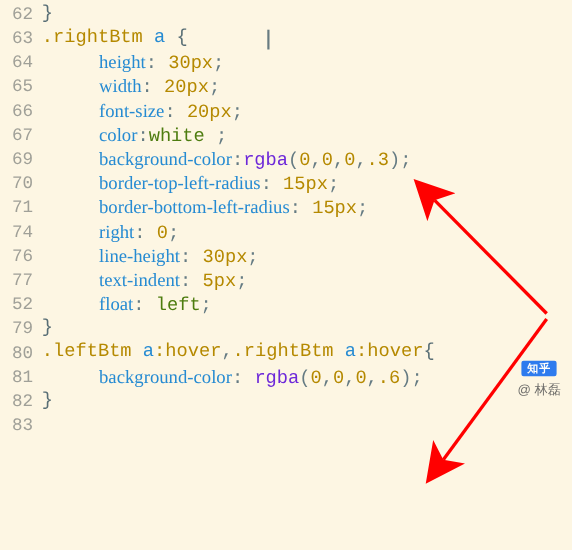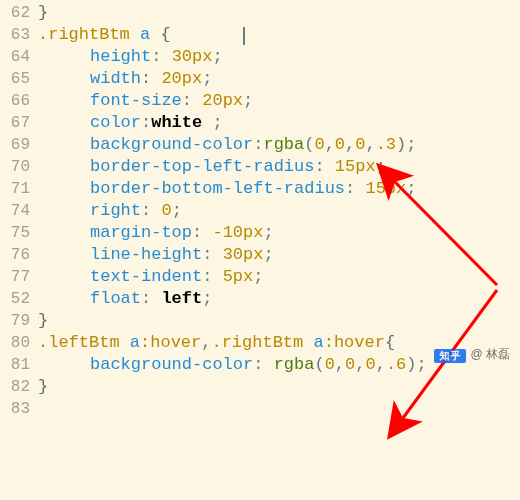--- a/index.html
+++ b/index.html
@@ -30,24 +30,24 @@
     flex: 0 0 38px;
     font-size: 16px;
   }
   .code {
     flex: 1 1 auto;
     color: #657b83;
   }
   .brace { color: #586e75; }
   .sel { color: #b58900; }
   .hex1 { color: #268bd2; }
-  .prop { color: #268bd2; }
+  .prop { color: #268bd2; font-family: Liberation Serif, serif; }
   .num { color: #b58900; }
-  .kw { color: #000000; font-weight: bold; }
-  .fn { color: #4d7c0f; }
+  .kw { color: #4d7c0f; }
+  .fn { color: #6d28d9; }
   .punct { color: #657b83; }
   .indent { display:inline-block; width: 52px; }
   .caret {
     position: absolute;
     width: 2px;
     height: 18px;
     background: #586e75;
     left: 243px;
     top: 27px;
     opacity: 0.9;
@@ -59,23 +59,24 @@
     pointer-events: none;
   }
   .watermark {
     position: absolute;
     right: 10px;
     bottom: 4px;
     font-family: -apple-system, "Helvetica Neue", Arial, sans-serif;
     font-size: 12px;
     color: #555;
     display: flex;
-    align-items: flex-end;
+    align-items: center;
     gap: 4px;
     opacity: 0.85;
+    flex-direction: column;
   }
   .zhihu {
     width: 32px; height: 14px;
     background: #0a66f0;
     color: #fff;
     font-size: 10px;
     font-weight: bold;
     display: inline-flex;
     align-items: center;
     justify-content: center;
@@ -91,21 +92,20 @@
       <div class="line"><span class="gutter">62</span><span class="code"><span class="brace">}</span></span></div>
       <div class="line"><span class="gutter">63</span><span class="code"><span class="sel">.rightBtm</span><span class="punct"> </span><span class="hex1">a</span><span class="punct"> </span><span class="brace">{</span></span></div>
       <div class="line"><span class="gutter">64</span><span class="code"><span class="indent"></span><span class="prop">height</span><span class="punct">: </span><span class="num">30px</span><span class="punct">;</span></span></div>
       <div class="line"><span class="gutter">65</span><span class="code"><span class="indent"></span><span class="prop">width</span><span class="punct">: </span><span class="num">20px</span><span class="punct">;</span></span></div>
       <div class="line"><span class="gutter">66</span><span class="code"><span class="indent"></span><span class="prop">font-size</span><span class="punct">: </span><span class="num">20px</span><span class="punct">;</span></span></div>
       <div class="line"><span class="gutter">67</span><span class="code"><span class="indent"></span><span class="prop">color</span><span class="punct">:</span><span class="kw">white</span><span class="punct"> ;</span></span></div>
       <div class="line"><span class="gutter">69</span><span class="code"><span class="indent"></span><span class="prop">background-color</span><span class="punct">:</span><span class="fn">rgba</span><span class="punct">(</span><span class="num">0</span><span class="punct">,</span><span class="num">0</span><span class="punct">,</span><span class="num">0</span><span class="punct">,</span><span class="num">.3</span><span class="punct">);</span></span></div>
       <div class="line"><span class="gutter">70</span><span class="code"><span class="indent"></span><span class="prop">border-top-left-radius</span><span class="punct">: </span><span class="num">15px</span><span class="punct">;</span></span></div>
       <div class="line"><span class="gutter">71</span><span class="code"><span class="indent"></span><span class="prop">border-bottom-left-radius</span><span class="punct">: </span><span class="num">15px</span><span class="punct">;</span></span></div>
       <div class="line"><span class="gutter">74</span><span class="code"><span class="indent"></span><span class="prop">right</span><span class="punct">: </span><span class="num">0</span><span class="punct">;</span></span></div>
-      <div class="line"><span class="gutter">75</span><span class="code"><span class="indent"></span><span class="prop">margin-top</span><span class="punct">: </span><span class="num">-10px</span><span class="punct">;</span></span></div>
       <div class="line"><span class="gutter">76</span><span class="code"><span class="indent"></span><span class="prop">line-height</span><span class="punct">: </span><span class="num">30px</span><span class="punct">;</span></span></div>
       <div class="line"><span class="gutter">77</span><span class="code"><span class="indent"></span><span class="prop">text-indent</span><span class="punct">: </span><span class="num">5px</span><span class="punct">;</span></span></div>
       <div class="line"><span class="gutter">52</span><span class="code"><span class="indent"></span><span class="prop">float</span><span class="punct">: </span><span class="kw">left</span><span class="punct">;</span></span></div>
       <div class="line"><span class="gutter">79</span><span class="code"><span class="brace">}</span></span></div>
       <div class="line"><span class="gutter">80</span><span class="code"><span class="sel">.leftBtm</span><span class="punct"> </span><span class="hex1">a</span><span class="sel">:hover</span><span class="punct">,</span><span class="sel">.rightBtm</span><span class="punct"> </span><span class="hex1">a</span><span class="sel">:hover</span><span class="brace">{</span></span></div>
       <div class="line"><span class="gutter">81</span><span class="code"><span class="indent"></span><span class="prop">background-color</span><span class="punct">: </span><span class="fn">rgba</span><span class="punct">(</span><span class="num">0</span><span class="punct">,</span><span class="num">0</span><span class="punct">,</span><span class="num">0</span><span class="punct">,</span><span class="num">.6</span><span class="punct">);</span></span></div>
       <div class="line"><span class="gutter">82</span><span class="code"><span class="brace">}</span></span></div>
       <div class="line"><span class="gutter">83</span><span class="code"></span></div>
     </div>
   <div class="caret"></div>

